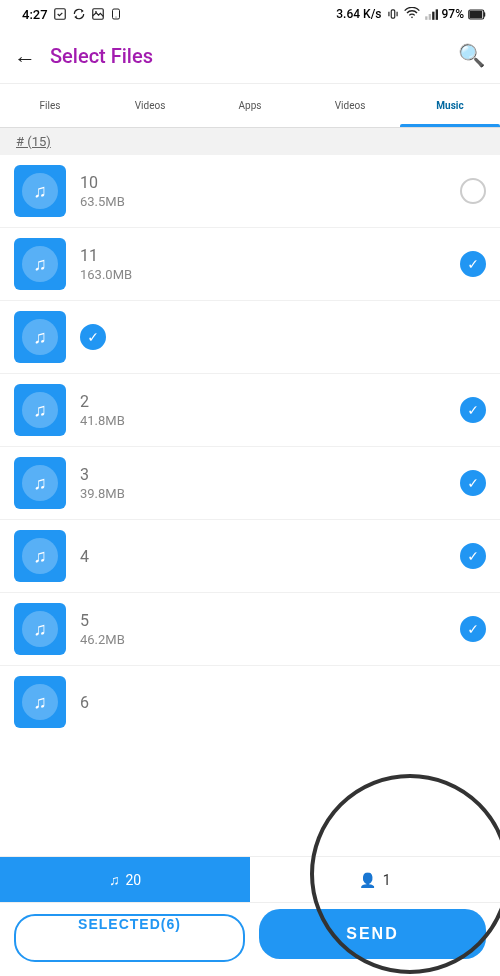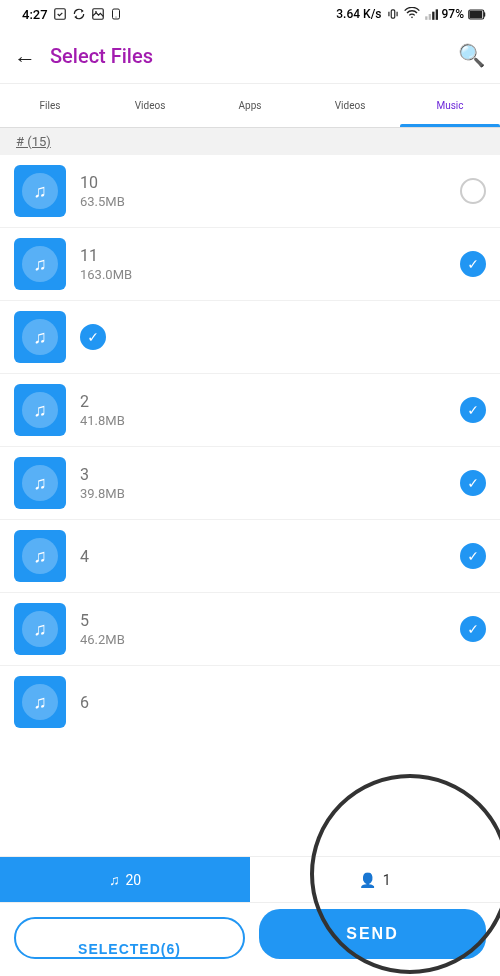--- a/index.html
+++ b/index.html
@@ -66,22 +66,22 @@
       display: flex;
       align-items: center;
       justify-content: center;
       font-size: 10px;
       color: #555;
       cursor: pointer;
       position: relative;
       font-weight: 400;
     }
     .tab.active {
-      color: #6d28d9;
-      font-weight: 400;
+      color: #0369a1;
+      font-weight: 700;
     }
     .tab.active::after {
       content: '';
       position: absolute;
       bottom: 0;
       left: 0;
       right: 0;
       height: 3px;
       background: #2196f3;
       border-radius: 2px 2px 0 0;
@@ -199,31 +199,31 @@
     }
     .bottom-actions {
       display: flex;
       align-items: center;
       padding: 10px 14px;
       gap: 14px;
       height: 62px;
     }
     .selected-btn {
       flex: 1;
-      height: 42px;
+      height: 48px;
       border: 2px solid #2196f3;
       border-radius: 21px;
       background: #fff;
       color: #2196f3;
       font-size: 14px;
       font-weight: 600;
       letter-spacing: 1px;
       cursor: pointer;
       display: flex;
-      align-items: flex-end;
+      align-items: flex-start;
       justify-content: center;
       margin-top: 8px;
     }
     .send-btn {
       flex: 1;
       height: 50px;
       border-radius: 21px;
       background: #2196f3;
       color: #fff;
       font-size: 16px;

